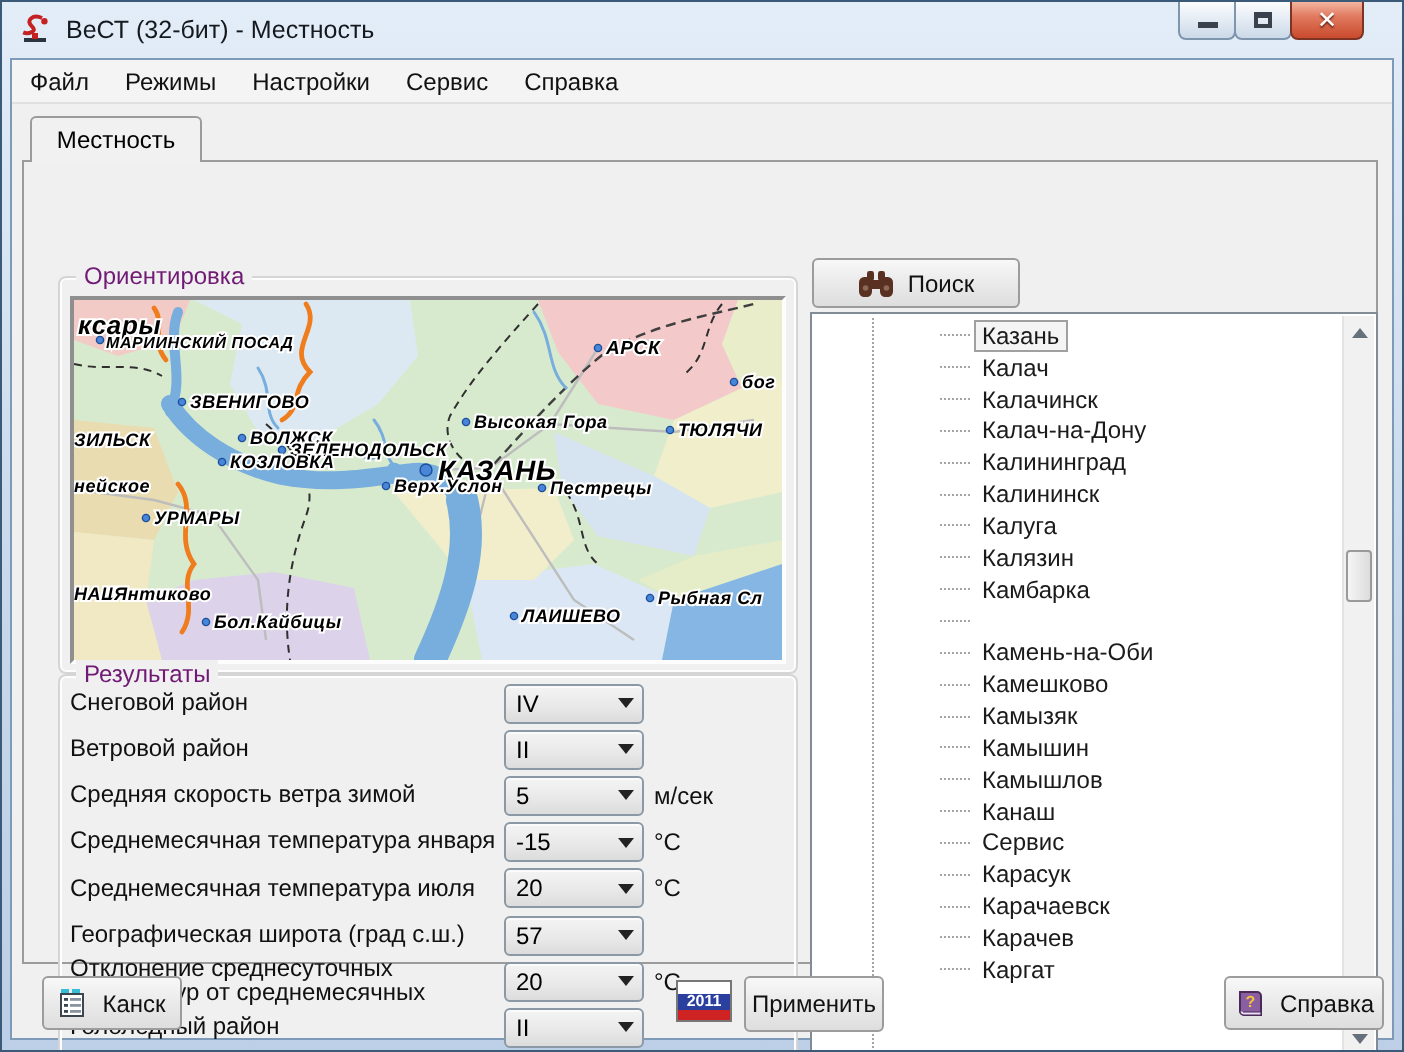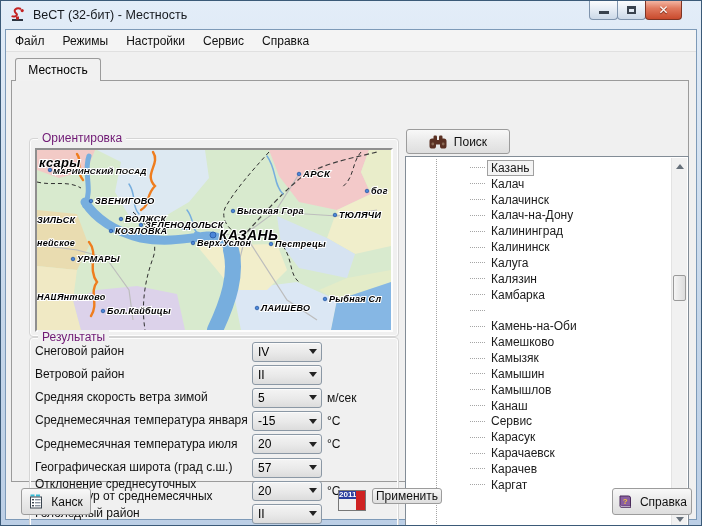--- a/index.html
+++ b/index.html
@@ -65,23 +65,23 @@
   
   .sb{position:absolute;top:1px;bottom:1px;right:1px;width:16px;background:#f1f1f1;border-left:1px solid #e3e3e3;}
   .sbtn{position:absolute;left:0;right:0;height:16px;display:flex;align-items:center;justify-content:center;}
   .sbtn.up{top:0;}.sbtn.down{bottom:0;}
   .tri-up{border-left:4px solid transparent;border-right:4px solid transparent;border-bottom:5px solid #66707a;}
   .tri-down{border-left:4px solid transparent;border-right:4px solid transparent;border-top:5px solid #66707a;}
   .sthumb{position:absolute;left:1px;right:1px;top:117px;height:26px;border:1px solid #9a9a9a;border-radius:2px;
           background:linear-gradient(90deg,#f5f5f5,#dcdcdc);}
   
   .menubtn{left:15px;top:458px;width:70px;height:27px;}
-  .applybtn{left:366px;top:458px;width:70px;height:16px;}
+  .applybtn{left:366px;top:458px;width:70px;height:28px;}
   .helpbtn{left:606px;top:458px;width:80px;height:27px;}
-  .flag{position:absolute;left:332px;top:460px;width:28px;height:21px;border:1px solid #777;display:flex;flex-direction:row;}
+  .flag{position:absolute;left:332px;top:460px;width:28px;height:21px;border:1px solid #777;display:flex;flex-direction:column;}
   .f-w{height:6px;background:#fff;}
   .f-b{height:8px;background:#2b3f9e;color:#fff;font-size:8px;font-weight:bold;text-align:center;line-height:8px;font-family:"Liberation Sans",sans-serif;}
   .f-r{flex:1;background:#cf2323;}
 </style>
 </head>
 <body>
 
 <div class="win">
 
   <div class="titlebar">

